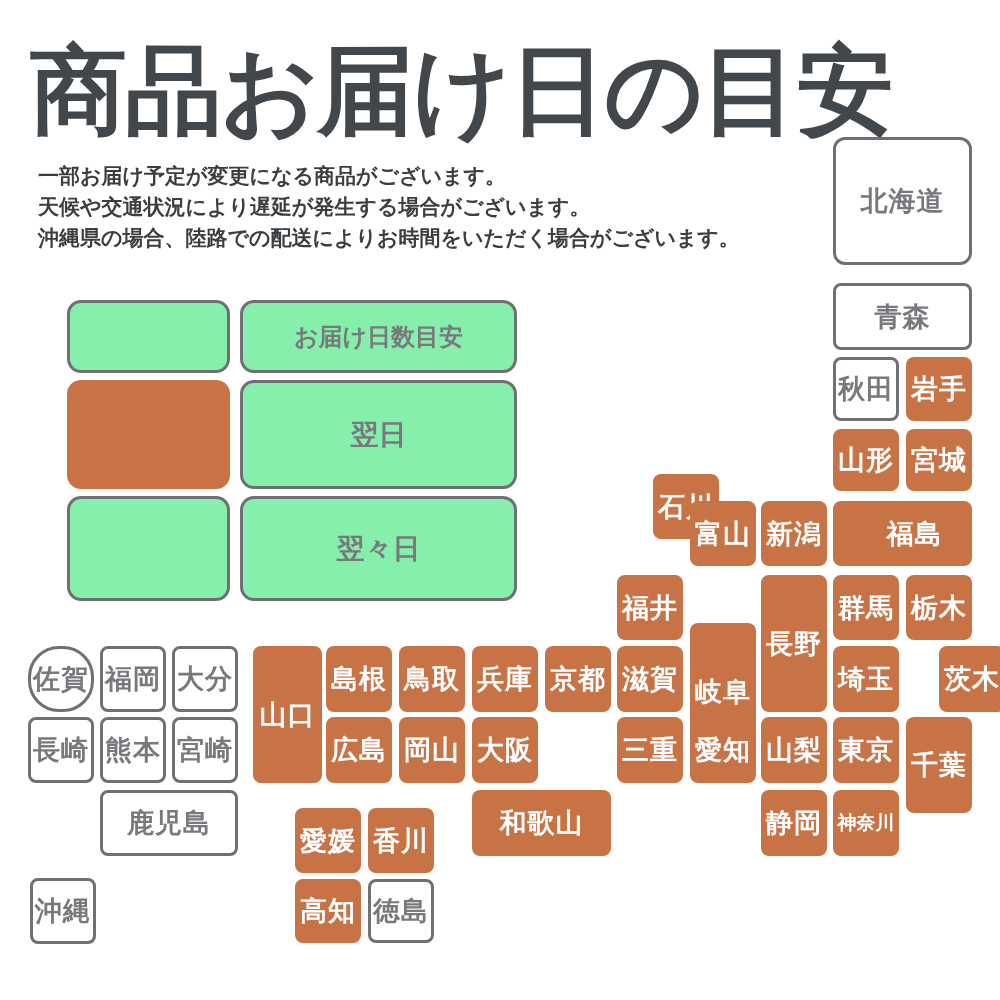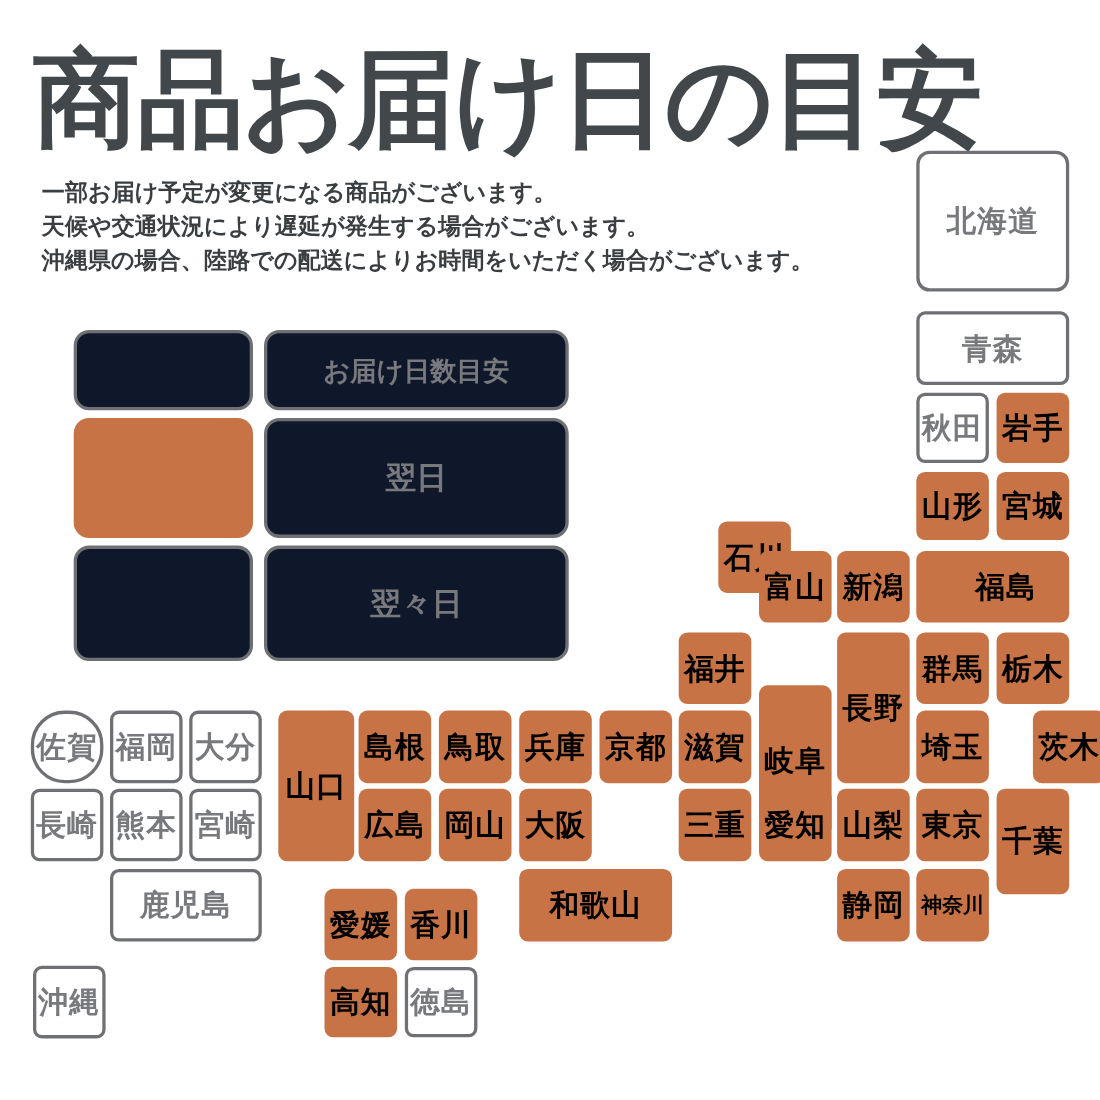--- a/index.html
+++ b/index.html
@@ -11,33 +11,33 @@
     position:absolute;left:30px;top:38px;margin:0;
     font-size:97px;font-weight:900;line-height:1.1;letter-spacing:-2px;
     color:var(--title,#42474b);white-space:nowrap;
   }
   .notes{position:absolute;left:38px;top:160px;}
   .notes p{
     margin:0;font-size:21px;font-weight:bold;line-height:31px;
     color:var(--note,#3a3e41);white-space:nowrap;
   }
   .lcell{position:absolute;box-sizing:border-box;border-radius:14px;}
-  .lwhite{background:#0f172a;border:3px solid var(--border,#6e7073);}
+  .lwhite{background:#86efac;border:3px solid var(--border,#6e7073);}
   .lorange{background:var(--orange,#c87346);}
   .ltext{
     display:flex;align-items:center;justify-content:center;
     color:var(--gray,#77797c);font-weight:bold;
   }
   .map{position:absolute;left:0;top:0;width:1000px;height:1000px;}
   .pref{
     position:absolute;box-sizing:border-box;border-radius:8px;
     display:flex;align-items:center;justify-content:center;
     font-weight:bold;font-size:27px;letter-spacing:1px;white-space:nowrap;
   }
-  .pref.orange{background:var(--orange,#c87346);color:#000000;}
+  .pref.orange{background:var(--orange,#c87346);color:#ffffff;}
   .pref.white{background:#ffffff;border:3px solid var(--border,#6e7073);color:var(--gray,#77797c);}
   .pref.small{font-size:19px;letter-spacing:0;}
   .pref.big{border-radius:12px;}
 </style>
 </head>
 <body>
 
 <div class="canvas">
 
   <h1 class="title">商品お届け日の目安</h1>

